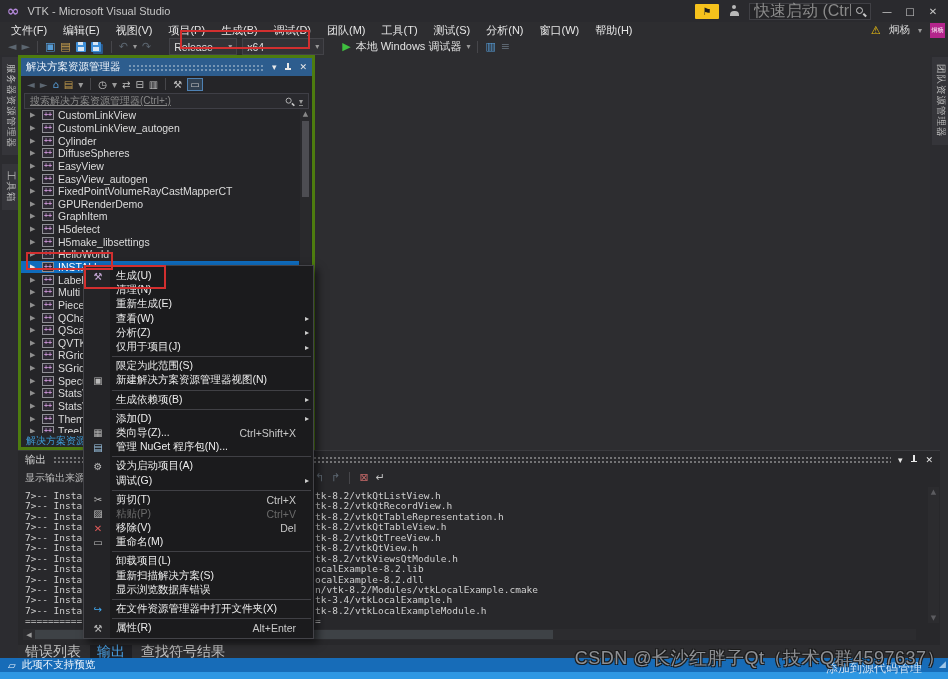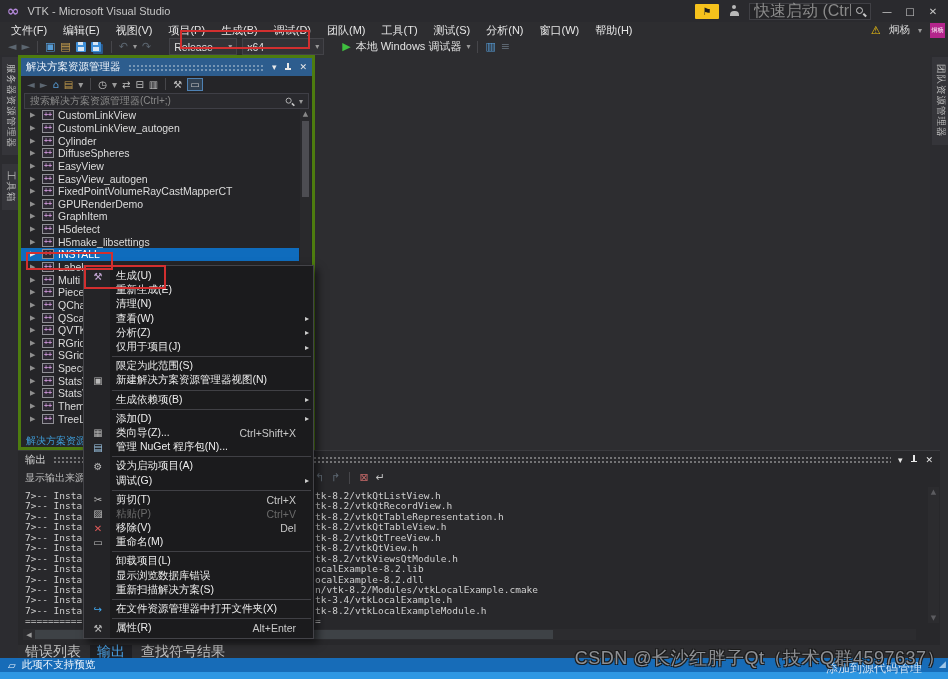--- a/index.html
+++ b/index.html
@@ -59,21 +59,21 @@
   .grip-dots{flex:1;height:7px;margin:0 7px;background-image:radial-gradient(rgba(255,255,255,0.35) 0.8px,transparent 0.9px);background-size:4px 4px;}
   .panel-btns{display:flex;align-items:center;gap:7px;color:#e8e8e8;}
   .panel-btn{font-size:9px;}
   .pin{width:9px;height:11px;position:relative;display:inline-block;}
   .pin::before{content:"";position:absolute;left:4px;top:1px;width:2px;height:6px;background:currentColor;}
   .pin::after{content:"";position:absolute;left:1.5px;top:6.5px;width:6px;height:1.5px;background:currentColor;}
   .sol-toolbar{height:16px;display:flex;align-items:center;gap:5px;padding-left:6px;color:#bfbfbf;}
   .sol-toolbar .tb-icon{font-size:10px;}
   .sol-toolbar .tb-icon.boxed{border:1px solid #4f82b4;background:#31404f;padding:0 2px;line-height:11px;}
   .sol-search{height:14px;margin:1px 3px;background:#2a2a2e;border:1px solid #3f3f46;color:#898989;font-size:10px;
-    display:flex;align-items:center;padding:0 5px;gap:4px;}
+    display:flex;align-items:center;padding:0 5px;gap:4px;text-decoration:underline;}
   .sol-search .ph{flex:1;white-space:nowrap;overflow:hidden;}
   .sol-search .sm{transform:scale(0.85);}
   .tree{position:absolute;left:0;top:51px;right:13px;bottom:14px;overflow:hidden;}
   .tree-row{height:12.65px;display:flex;align-items:center;padding-left:9px;gap:4px;color:#dcdcdc;font-size:10.5px;}
   .tree-row.selected{background:#0f6cbd;color:#ffffff;}
   .expander{width:8px;font-size:7px;color:#8f8f8f;font-family:"DejaVu Sans",sans-serif;}
   .tree-row.selected .expander{color:#e8e8e8;}
   .prj-icon{width:12px;height:10px;border:1px solid #8f8f95;background:#2e2a34;color:#c490cf;font-size:7px;line-height:8px;
     text-align:center;font-weight:bold;box-sizing:border-box;flex:none;}
   .tree-label{white-space:nowrap;}
@@ -302,20 +302,25 @@
         <div class="tree-row">
           <span class="expander">▶</span>
           <span class="prj-icon">++</span>
           <span class="tree-label">H5detect</span>
         </div>
         <div class="tree-row">
           <span class="expander">▶</span>
           <span class="prj-icon">++</span>
           <span class="tree-label">H5make_libsettings</span>
         </div>
+        <div class="tree-row">
+          <span class="expander">▶</span>
+          <span class="prj-icon">++</span>
+          <span class="tree-label">HelloWorld</span>
+        </div>
         <div class="tree-row selected">
           <span class="expander">▶</span>
           <span class="prj-icon">++</span>
           <span class="tree-label">INSTALL</span>
         </div>
         <div class="tree-row">
           <span class="expander">▶</span>
           <span class="prj-icon">++</span>
           <span class="tree-label">Label</span>
         </div>
@@ -445,24 +450,24 @@
   <span class="status-right">添加到源代码管理</span>
   <span class="grip glyph">◢</span>
   <div class="bottom-strip"></div>
 
   <div id="context-menu" class="ctx">
       <div class="ctx-item">
         <span class="ctx-icon build-icon">⚒</span>
         <span class="ctx-label">生成(U)</span>
       </div>
       <div class="ctx-item">
+        <span class="ctx-label">清理(N)</span>
+      </div>
+      <div class="ctx-item">
         <span class="ctx-label">重新生成(E)</span>
-      </div>
-      <div class="ctx-item">
-        <span class="ctx-label">清理(N)</span>
       </div>
       <div class="ctx-item">
         <span class="ctx-label">查看(W)</span>
         <span class="ctx-sub">▸</span>
       </div>
       <div class="ctx-item">
         <span class="ctx-label">分析(Z)</span>
         <span class="ctx-sub">▸</span>
       </div>
       <div class="ctx-item">
@@ -523,24 +528,24 @@
       </div>
       <div class="ctx-item">
         <span class="ctx-icon rename-icon">▭</span>
         <span class="ctx-label">重命名(M)</span>
       </div>
       <div class="ctx-sep"></div>
       <div class="ctx-item">
         <span class="ctx-label">卸载项目(L)</span>
       </div>
       <div class="ctx-item">
+        <span class="ctx-label">重新扫描解决方案(S)</span>
+      </div>
+      <div class="ctx-item">
         <span class="ctx-label">显示浏览数据库错误</span>
-      </div>
-      <div class="ctx-item">
-        <span class="ctx-label">重新扫描解决方案(S)</span>
       </div>
       <div class="ctx-sep"></div>
       <div class="ctx-item">
         <span class="ctx-icon open-folder-icon">↪</span>
         <span class="ctx-label">在文件资源管理器中打开文件夹(X)</span>
       </div>
       <div class="ctx-sep"></div>
       <div class="ctx-item">
         <span class="ctx-icon wrench-icon">⚒</span>
         <span class="ctx-label">属性(R)</span>

